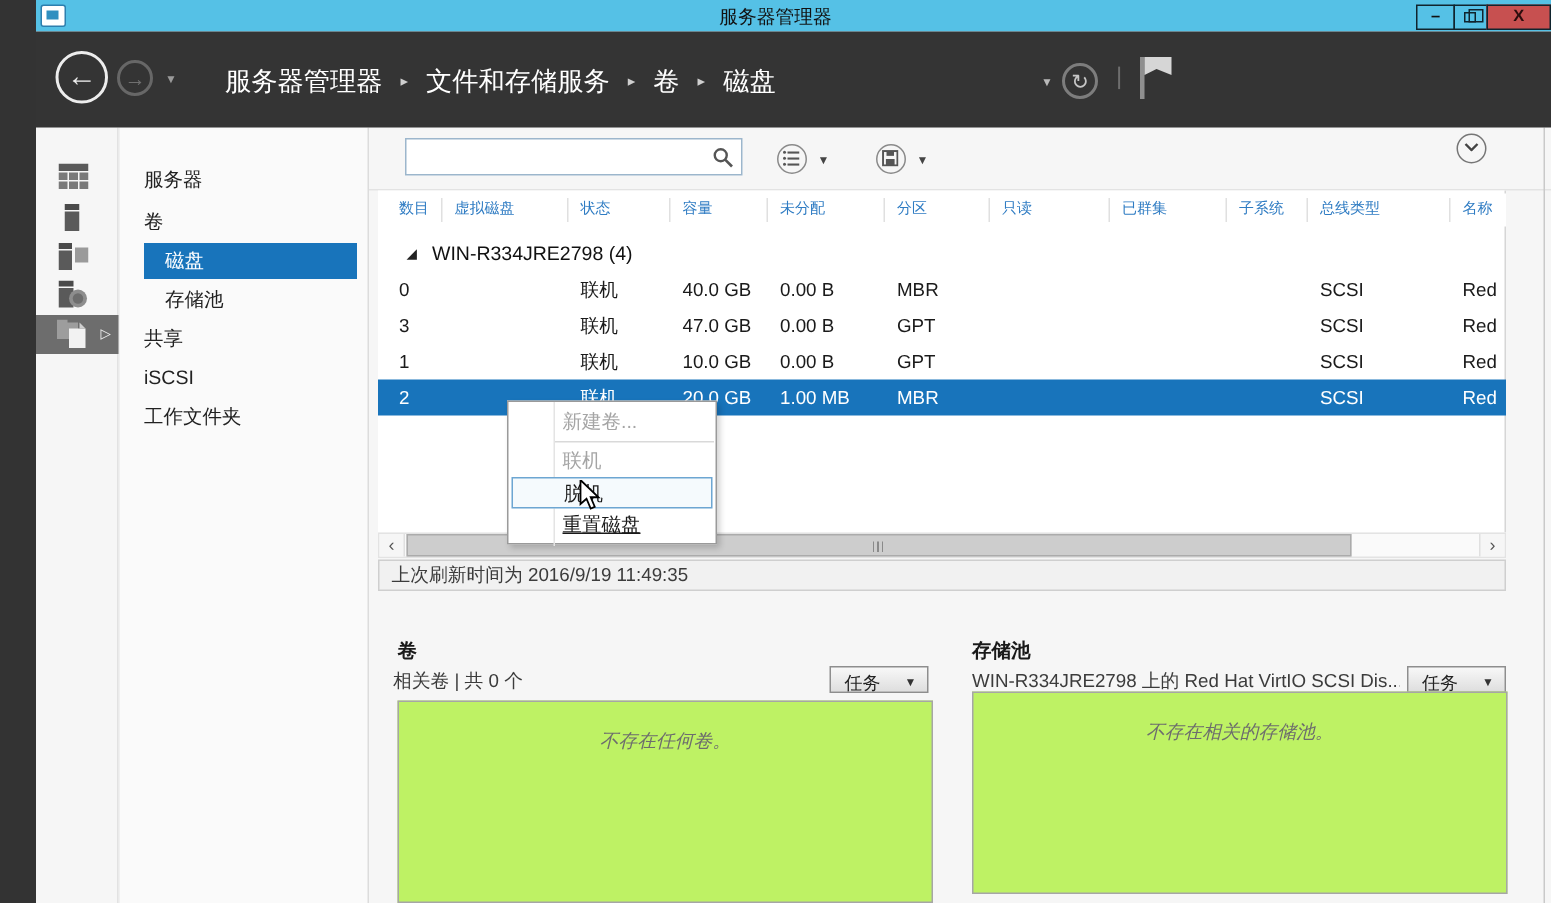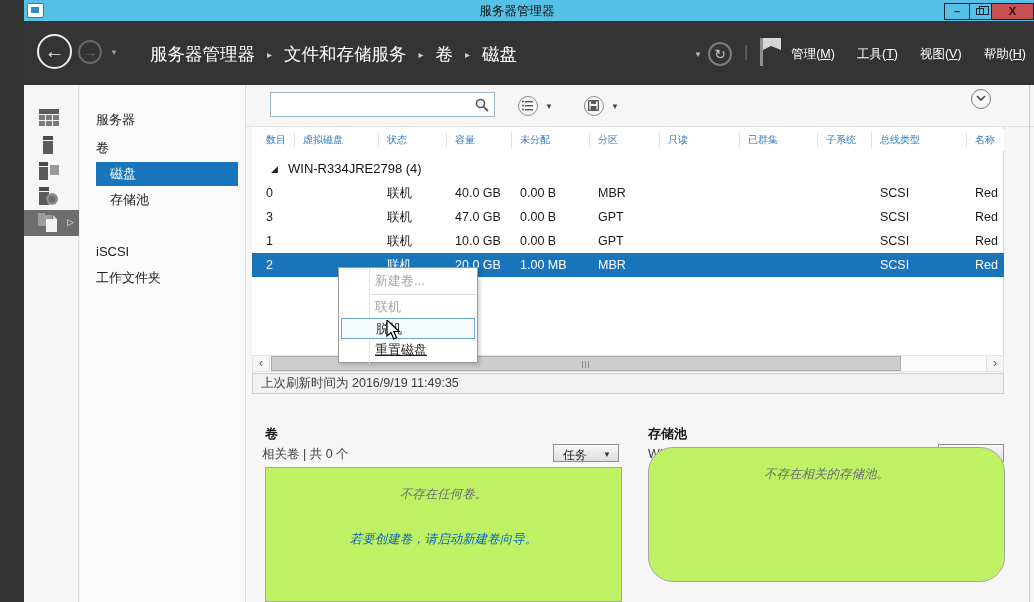--- a/index.html
+++ b/index.html
@@ -138,26 +138,20 @@
     </div>
     <div class="bc-caret">▼</div>
     <div class="refresh-btn">↻</div>
     <div class="nav-pipe">|</div>
     <div class="flag-icon">
       <svg width="26" height="32" viewBox="0 0 26 32">
         <rect x="3" y="2" width="3" height="28" fill="#8f8f8f"></rect>
         <polygon points="6,2 24,2 24,14 14,10 6,14" fill="#d6d6d6"></polygon>
       </svg>
     </div>
-    <div class="nav-menu">
-      <span class="mi"><span>管理(</span><u>M</u><span>)</span></span>
-      <span class="mi"><span>工具(</span><u>T</u><span>)</span></span>
-      <span class="mi"><span>视图(</span><u>V</u><span>)</span></span>
-      <span class="mi"><span>帮助(</span><u>H</u><span>)</span></span>
-    </div>
   </div>
 
   <div class="icon-rail">
     <div class="rail-item" style="top:22px;">
       <svg width="20" height="18" viewBox="0 0 20 18" style="margin:2px 0 0 15px">
         <rect x="0" y="0" width="20" height="5" fill="#5a5a5a"></rect>
         <rect x="0" y="6" width="6" height="5" fill="#7a7a7a"></rect>
           <rect x="7" y="6" width="6" height="5" fill="#7a7a7a"></rect>
           <rect x="14" y="6" width="6" height="5" fill="#7a7a7a"></rect>
         <rect x="0" y="12" width="6" height="5" fill="#7a7a7a"></rect>
@@ -195,20 +189,21 @@
       </svg>
       <span class="rail-expand">▷</span>
     </div>
   </div>
 
   <div class="sidebar">
     <div class="side-item" style="top:23px;">服务器</div>
     <div class="side-item" style="top:51px;">卷</div>
     <div class="side-item selected" style="top:77px;">磁盘</div>
     <div class="side-item sub" style="top:103px;">存储池</div>
+    <div class="side-item" style="top:129px;">共享</div>
     <div class="side-item" style="top:155px;">iSCSI</div>
     <div class="side-item" style="top:181px;">工作文件夹</div>
   </div>
 
   <div class="content">
     <div class="filter-box">
       <svg width="14" height="14" viewBox="0 0 14 14" style="position:absolute;right:5px;top:5px;">
         <circle cx="5.5" cy="5.5" r="4" fill="none" stroke="#555" stroke-width="1.6"></circle>
         <line x1="8.6" y1="8.6" x2="13" y2="13" stroke="#555" stroke-width="1.8"></line>
       </svg>
@@ -306,30 +301,29 @@
     <div class="statusbar">上次刷新时间为 2016/9/19 11:49:35</div>
 
     <div class="panel-title" style="left:19px; top:340px;">卷</div>
     <div class="panel-sub" style="left:16px; top:361px;">相关卷 | 共 0 个</div>
     <div class="tasks-btn" style="left:307px; top:359px;">
       <span class="lbl">任务</span>
       <span class="tc">▼</span>
     </div>
     <div class="empty-box" style="left:19px; top:382px; width:357px; height:135px;">
       <div class="empty-text" style="top:18px;">不存在任何卷。</div>
-      <div class="link-text" style="top:63px;">若要创建卷，请启动新建卷向导。</div>
     </div>
 
     <div class="panel-title" style="left:402px; top:340px;">存储池</div>
     <div class="panel-sub" style="left:402px; top:361px; max-width:285px; overflow:hidden;">WIN-R334JRE2798 上的 Red Hat VirtIO SCSI Dis...</div>
     <div class="tasks-btn" style="left:692px; top:359px;">
       <span class="lbl">任务</span>
       <span class="tc">▼</span>
     </div>
-    <div class="empty-box" style="left:402px; top:362px; width:357px; height:135px;border-radius:25px;">
+    <div class="empty-box" style="left:402px; top:376px; width:357px; height:135px;">
       <div class="empty-text" style="top:18px;">不存在相关的存储池。</div>
     </div>
   </div>
 
   <div class="ctx-menu">
     <div class="ctx-gutter"></div>
     <div class="ctx-item disabled ci1">新建卷...</div>
     <div class="ctx-sep"></div>
     <div class="ctx-item disabled ci2">联机</div>
     <div class="ctx-item hovered ci3">脱机</div>

